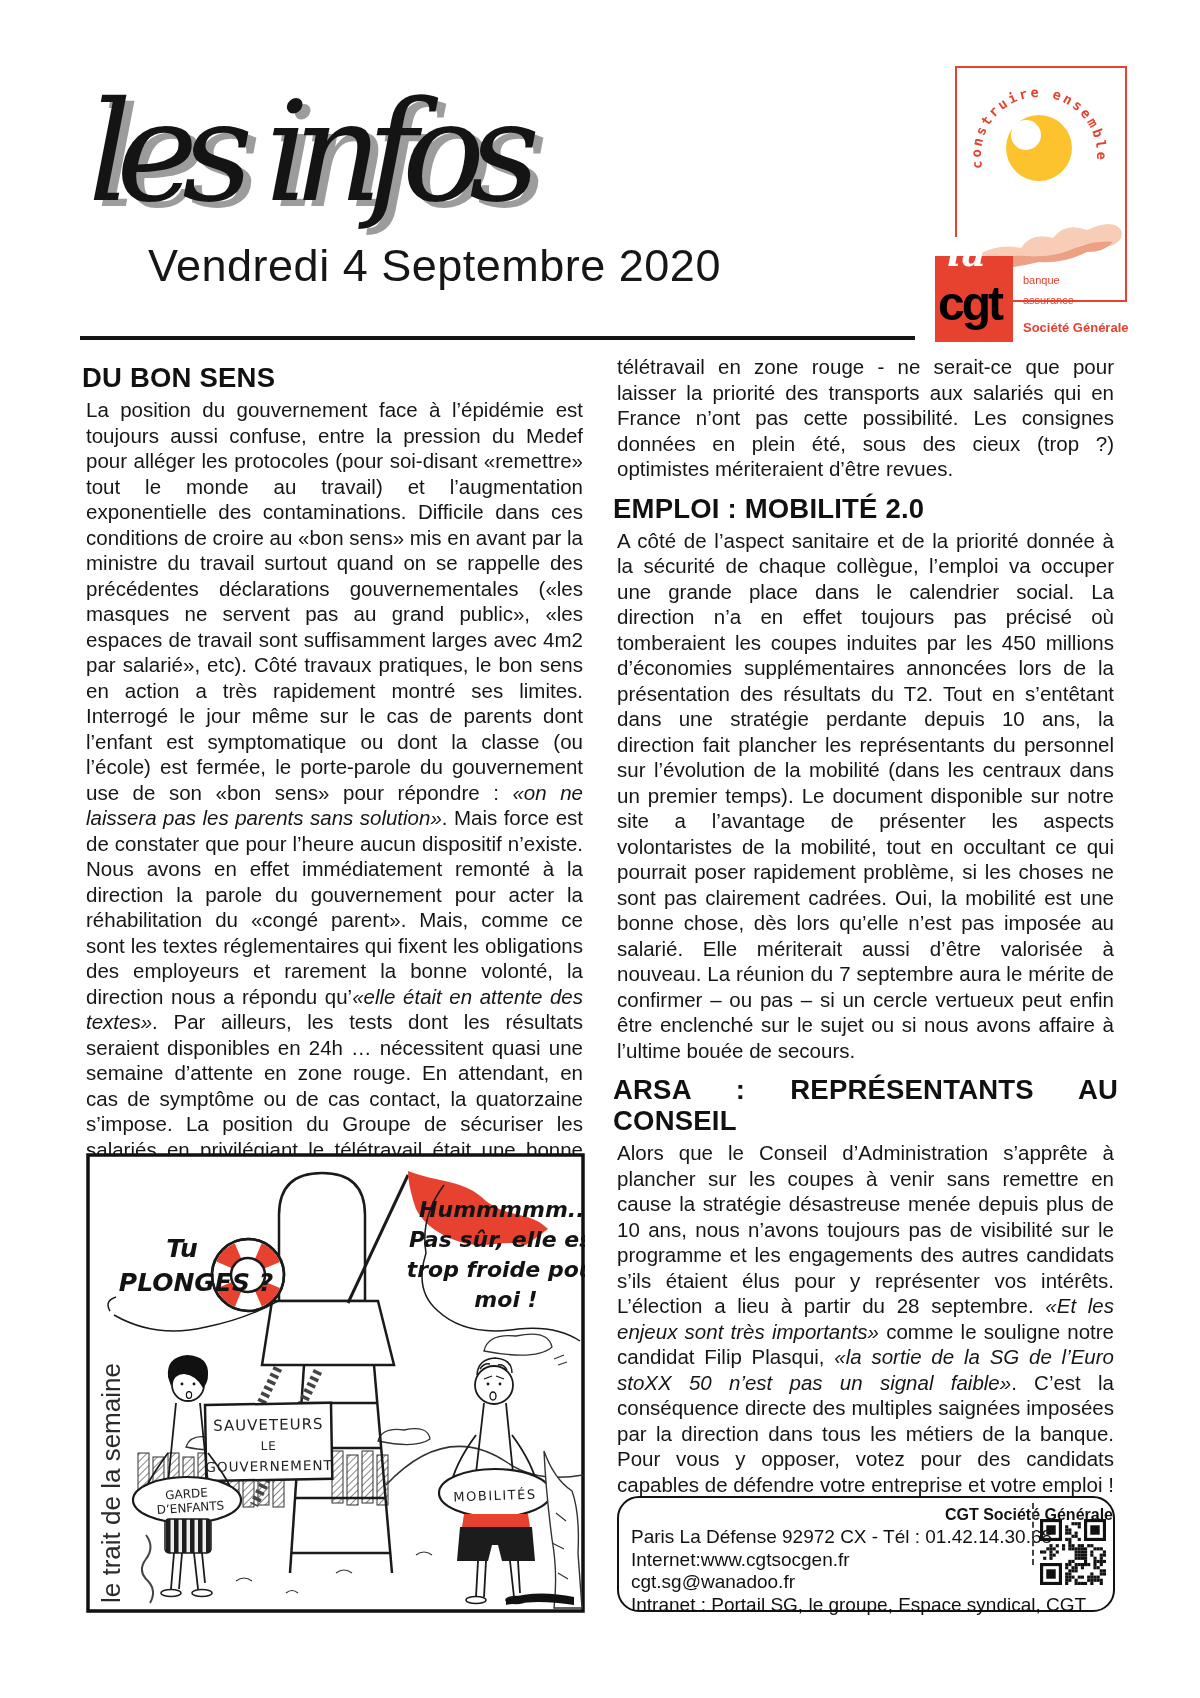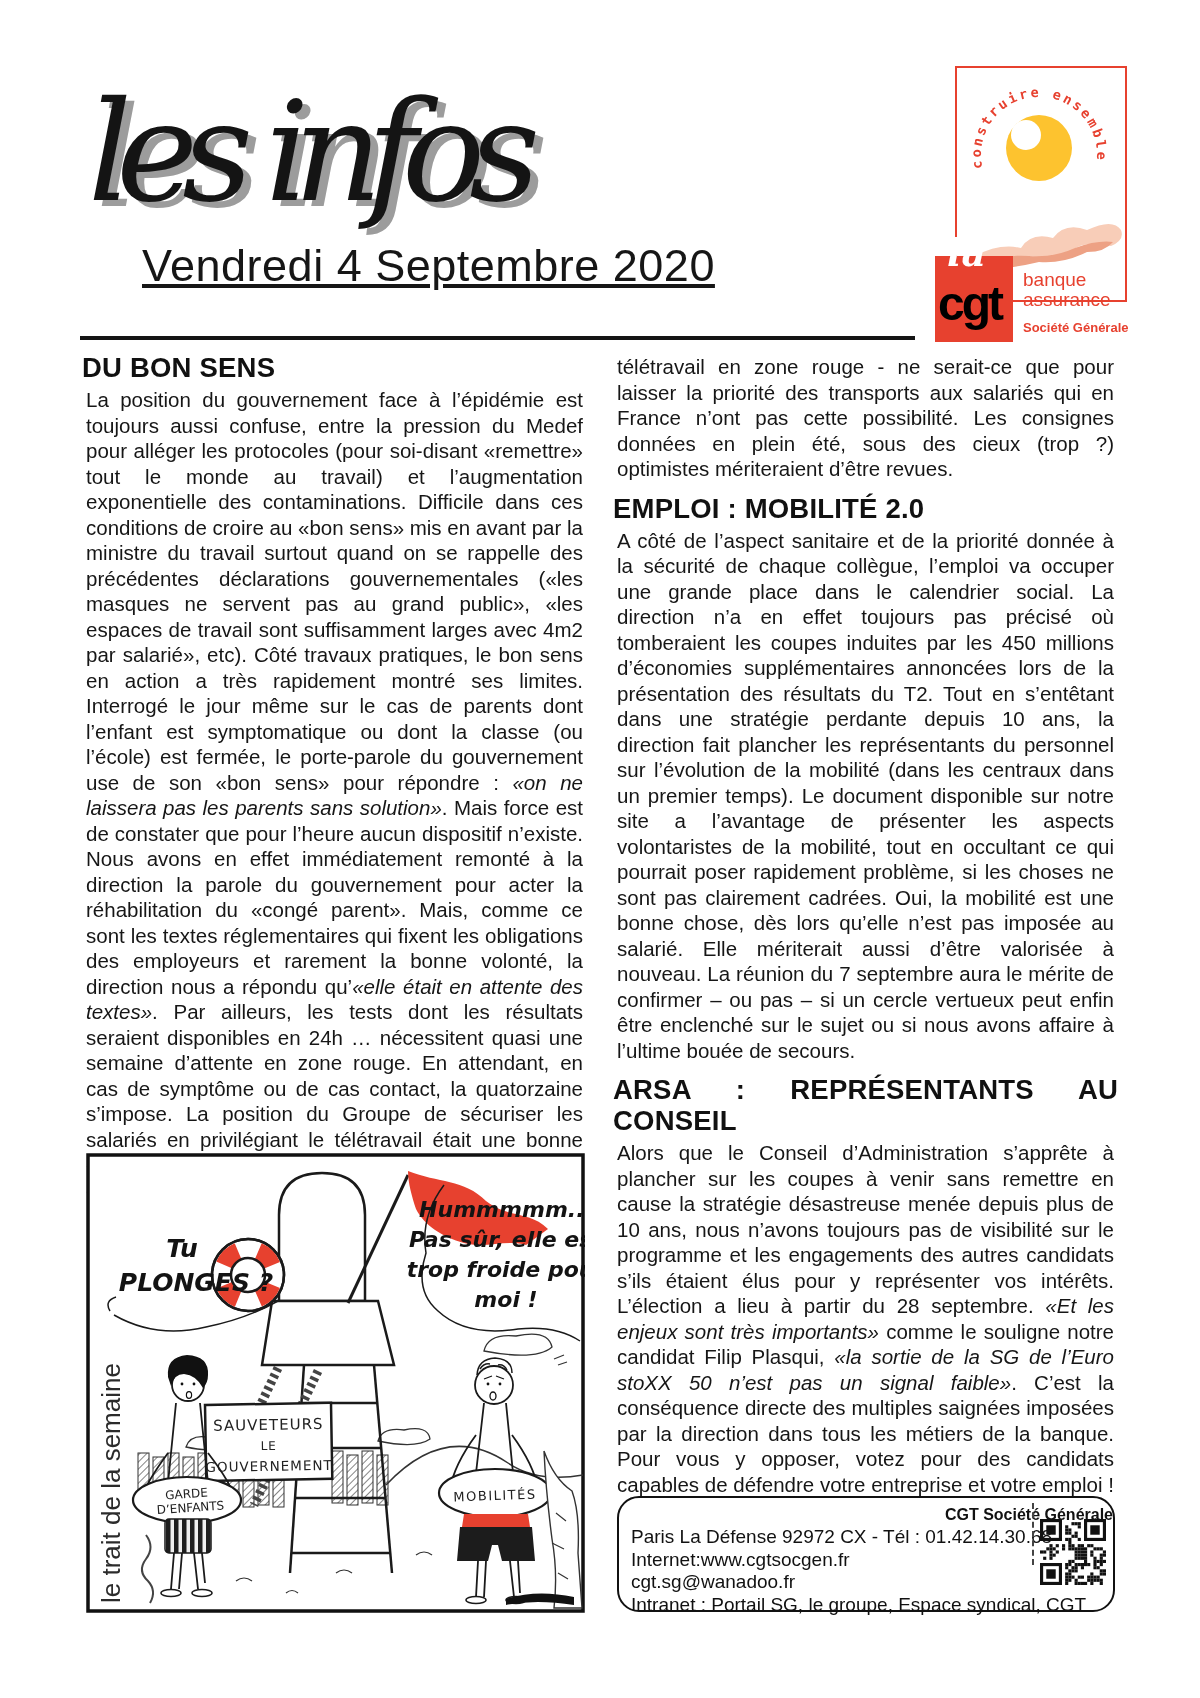--- a/index.html
+++ b/index.html
@@ -1,41 +1,41 @@
 <!DOCTYPE html>
 <html><head>
 <meta charset="utf-8">
 <style>
   html,body{margin:0;padding:0;background:#9a9a9a;}
   .page{position:relative;width:1200px;height:1698px;margin:0 auto;background:#fff;
         font-family:"Liberation Sans",sans-serif;color:#111;overflow:hidden;}
 
   
   .title-svg{position:absolute;left:72px;top:50px;}
-  .date{position:absolute;left:142px;top:240px;font-size:45px;letter-spacing:.5px;color:#161616;text-decoration:underline;}
+  .date{position:absolute;left:148px;top:240px;font-size:45px;letter-spacing:.5px;color:#161616;}
   .rule{position:absolute;left:80px;top:336px;width:835px;height:4px;background:#151515;}
 
   
   .logo{position:absolute;left:930px;top:58px;width:210px;height:292px;}
   .logo-frame{position:absolute;left:25px;top:8px;width:168px;height:232px;
               border:2px solid var(--accent);background:#fff;}
   .logo-art{position:absolute;left:25px;top:8px;}
   .cgt-box{position:absolute;left:5px;top:198px;width:78px;height:86px;background:var(--accent);}
   .cgt-la{position:absolute;left:12px;top:-22px;font-family:"DejaVu Serif",serif;font-style:italic;
           font-size:38px;color:#ffffff;font-weight:bold;line-height:1;}
   .cgt-word{position:absolute;left:3px;top:24px;font-size:48px;font-weight:bold;color:#000000;
             letter-spacing:-3px;line-height:1;}
-  .banque{position:absolute;left:93px;top:212px;color:var(--accent);font-size:19px;line-height:20px;}
+  .banque{position:absolute;left:93px;top:212px;color:var(--accent);font-size:11px;line-height:20px;}
   .sg-label{position:absolute;left:93px;top:262px;color:var(--accent);font-size:13px;font-weight:bold;}
 
   
   .columns{position:absolute;left:82px;top:350px;display:flex;gap:26px;}
   .col{width:505px;text-align:justify;font-size:20.5px;line-height:25.5px;color:#161616;}
   .col h2{font-size:27.5px;line-height:31px;margin:11px 0 4px;letter-spacing:.2px;color:#111;}
-  .col h2:first-child{margin-top:2px;}
+  .col h2:first-child{margin-top:12px;}
   .col p{margin:4px;}
   .it{font-style:italic;}
 
   
   .cartoon{position:absolute;left:86px;top:1153px;}
   .comic{font-family:"DejaVu Sans",sans-serif;font-weight:bold;font-style:italic;fill:#131313;}
   .hand{font-family:"DejaVu Sans",sans-serif;fill:#222;}
 
   
   .footer-box{position:absolute;left:617px;top:1496px;width:498px;height:116px;

